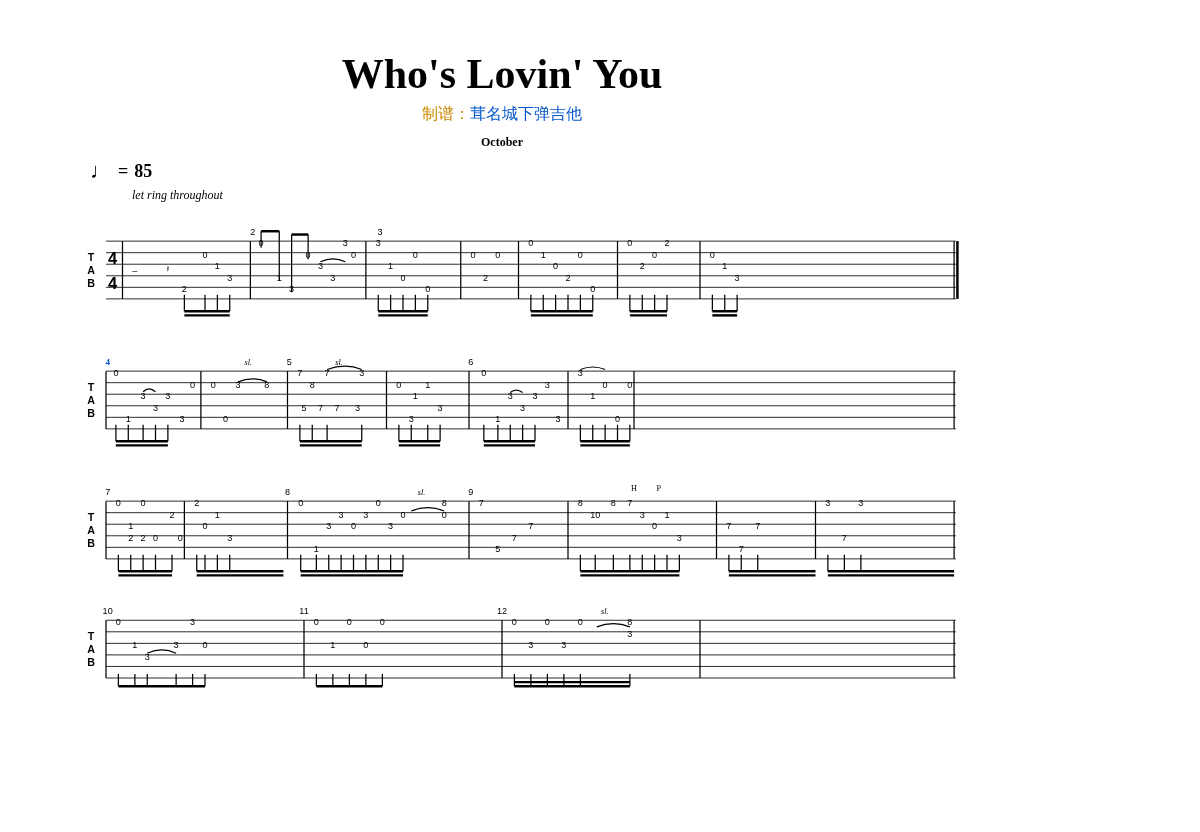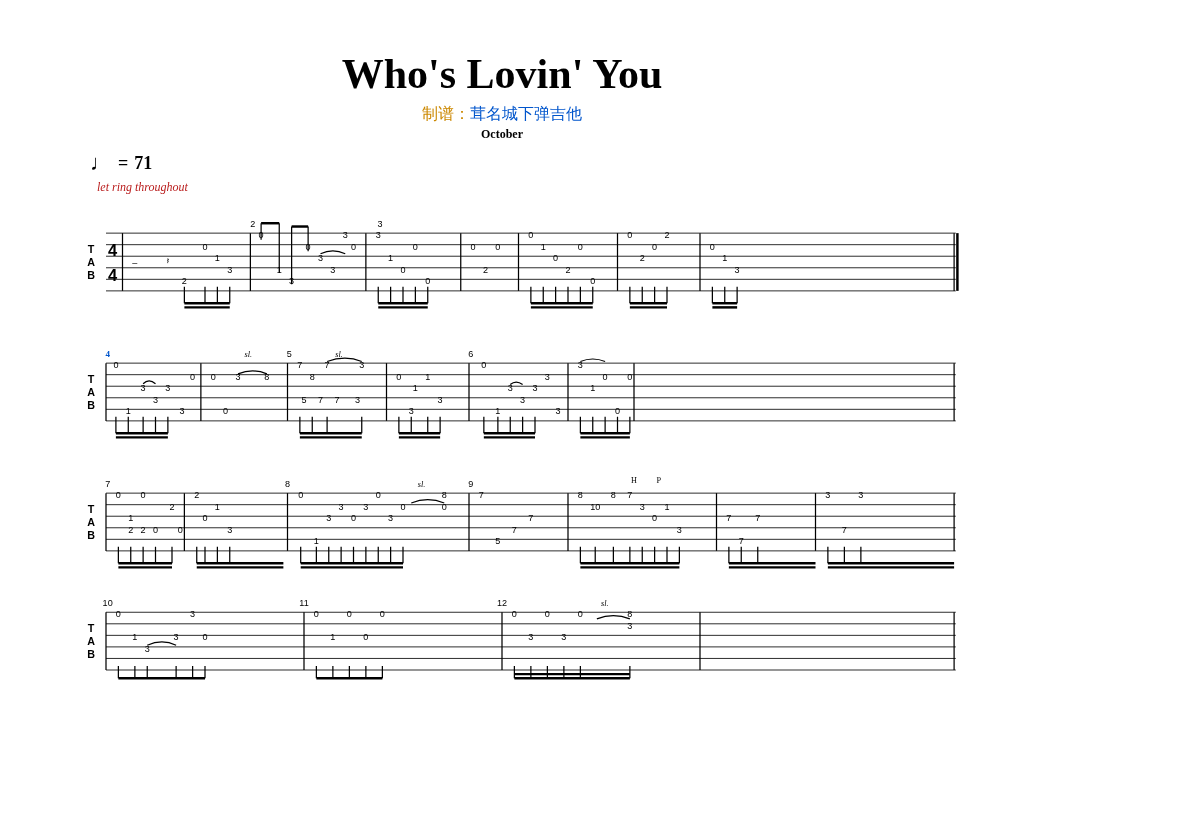--- a/index.html
+++ b/index.html
@@ -20,21 +20,21 @@
       margin-top: 30px;
     }
     .song-title {
       font-size: 42px;
       font-weight: bold;
       font-family: 'Times New Roman', serif;
       margin-bottom: 6px;
     }
     .subtitle {
       font-size: 16px;
-      margin-bottom: 2px;
+      margin-bottom: 10px;
     }
     .subtitle-maker {
       color: #cc8800;
     }
     .subtitle-name {
       color: #0055cc;
     }
     .subtitle-october {
       font-weight: bold;
       color: #000;
@@ -53,24 +53,24 @@
       font-weight: bold;
       margin-bottom: 4px;
       display: flex;
       align-items: center;
       gap: 6px;
     }
     .note-symbol {
       font-size: 22px;
     }
     .let-ring {
-      margin-left: 57px;
+      margin-left: 92px;
       font-style: italic;
       font-size: 12px;
-      color: #b91c1c;
+      color: #000000;
       margin-bottom: 2px;
     }
 
     
     .tab-svg {
       display: block;
       width: 100%;
     }
 
     .section-label {
@@ -139,21 +139,21 @@
     <div class="song-title">Who's Lovin' You</div>
     <div class="subtitle">
       <span class="subtitle-maker">制谱：</span><span class="subtitle-name">茸名城下弹吉他</span>
     </div>
     <div class="subtitle-october">October</div>
   </div>
 
   <div class="tempo-section">
     <span class="note-symbol">♩</span>
     <span>=</span>
-    <span>71</span>
+    <span>85</span>
   </div>
   <div class="let-ring">let ring throughout</div>
 
   <svg class="tab-svg" viewBox="0 0 1120 130" height="130">
 
     <line class="staff-line-svg" x1="80" y1="30" x2="1110" y2="30"></line>
     <line class="staff-line-svg" x1="80" y1="44" x2="1110" y2="44"></line>
     <line class="staff-line-svg" x1="80" y1="58" x2="1110" y2="58"></line>
     <line class="staff-line-svg" x1="80" y1="72" x2="1110" y2="72"></line>
     <line class="staff-line-svg" x1="80" y1="86" x2="1110" y2="86"></line>

